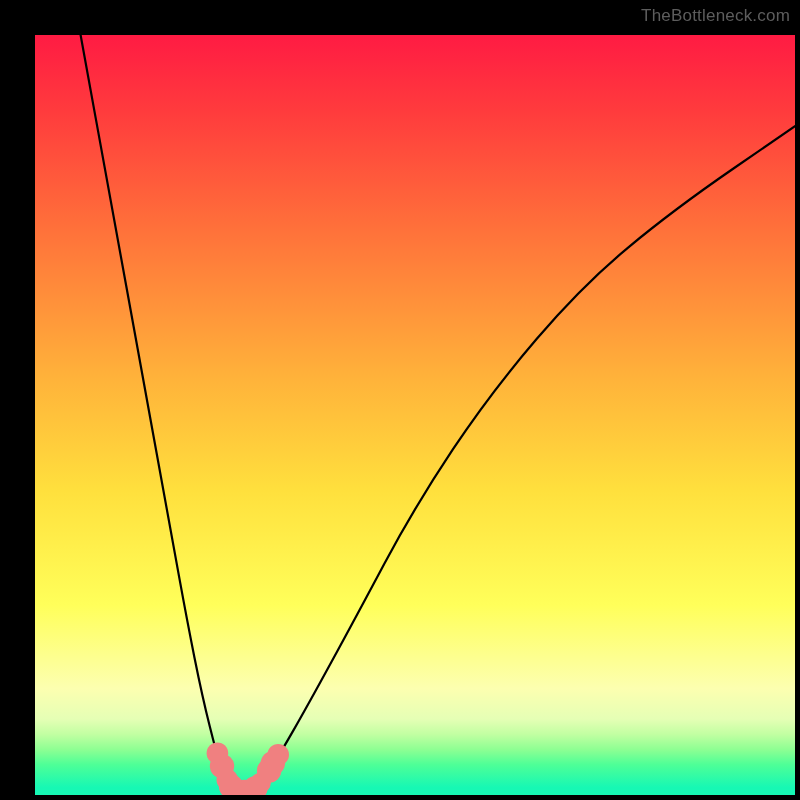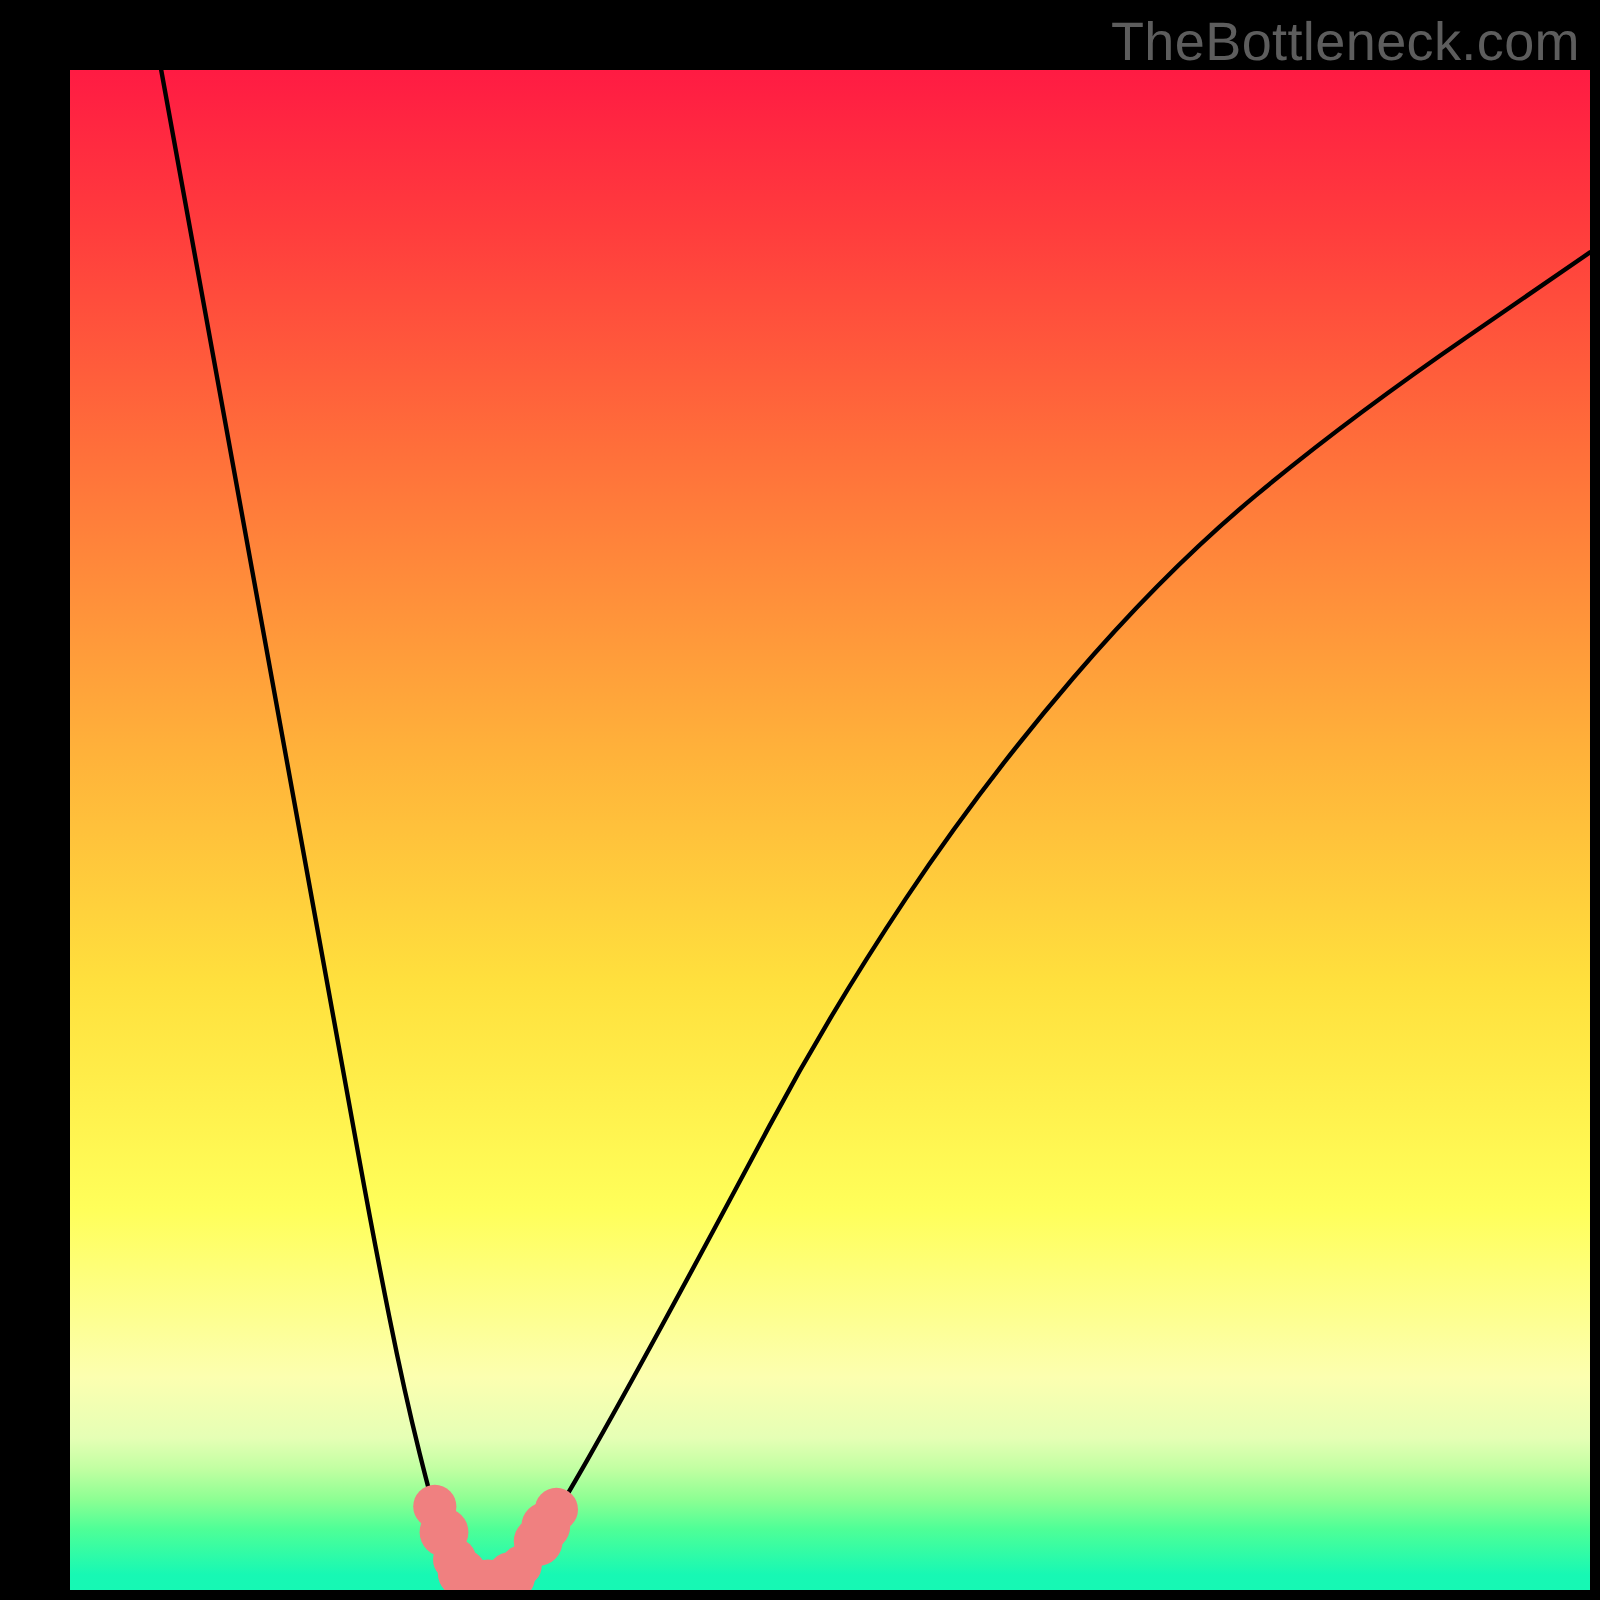--- a/index.html
+++ b/index.html
@@ -39,21 +39,21 @@
       #4eff97 96%,
       #17f8b4 99%,
       #16f8b4 100%
     );
   }
   .watermark {
     position: absolute;
     top: 6px;
     right: 10px;
     color: #5d5d5d;
-    font-size: 27px;
+    font-size: 17px;
     font-weight: 400;
     letter-spacing: 0.2px;
     user-select: none;
   }
   svg.curve {
     position: absolute;
     left: 0;
     top: 0;
     width: 760px;
     height: 760px;

